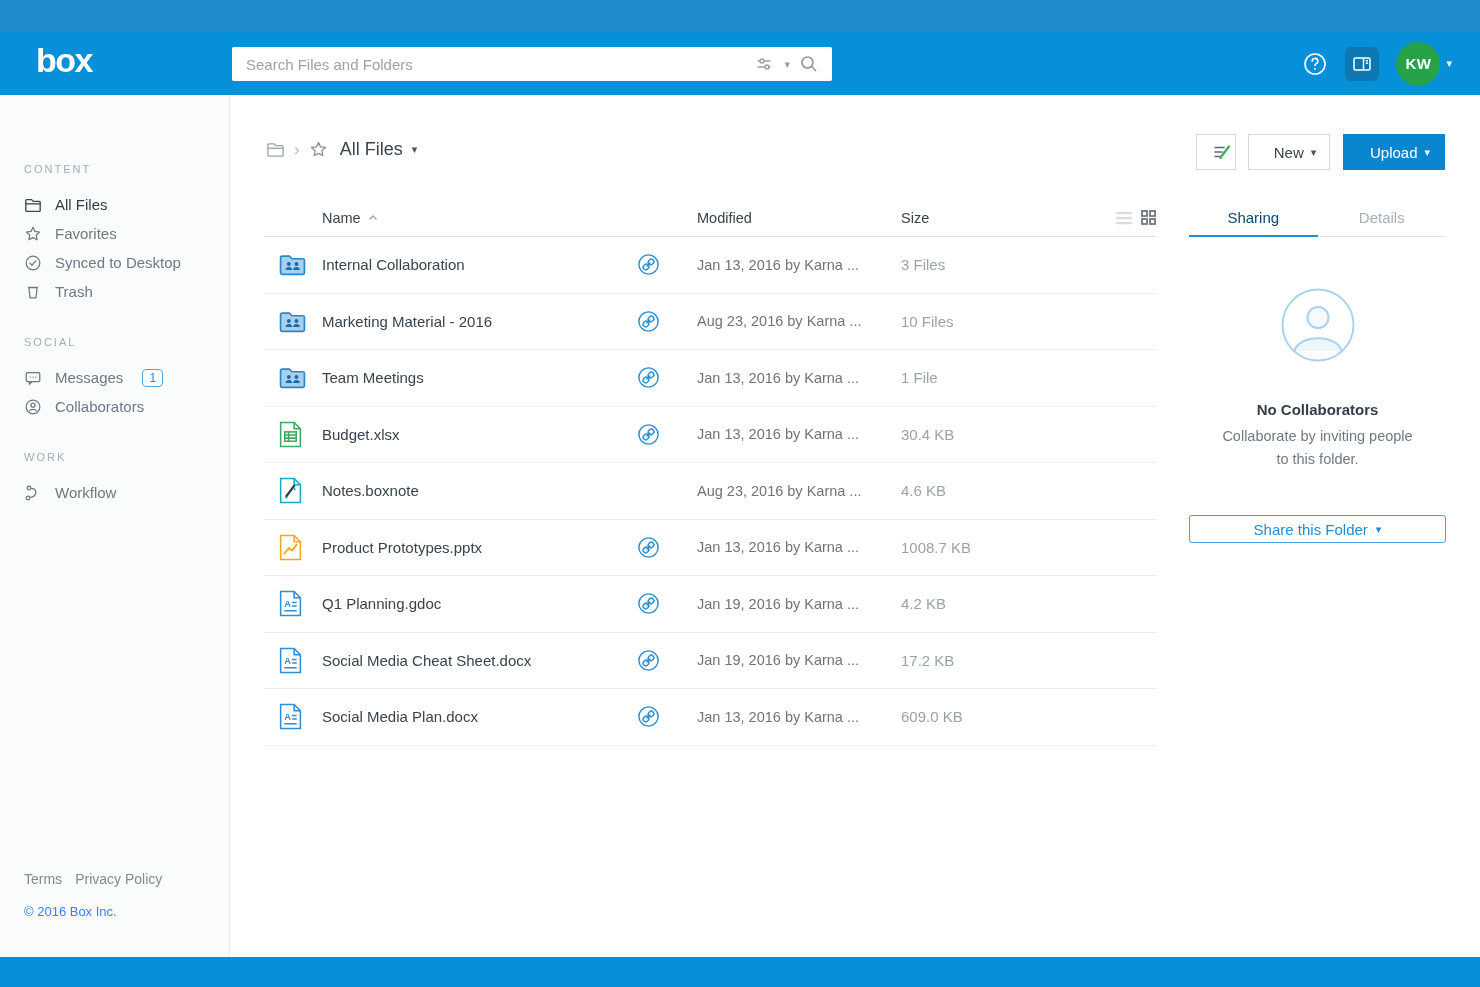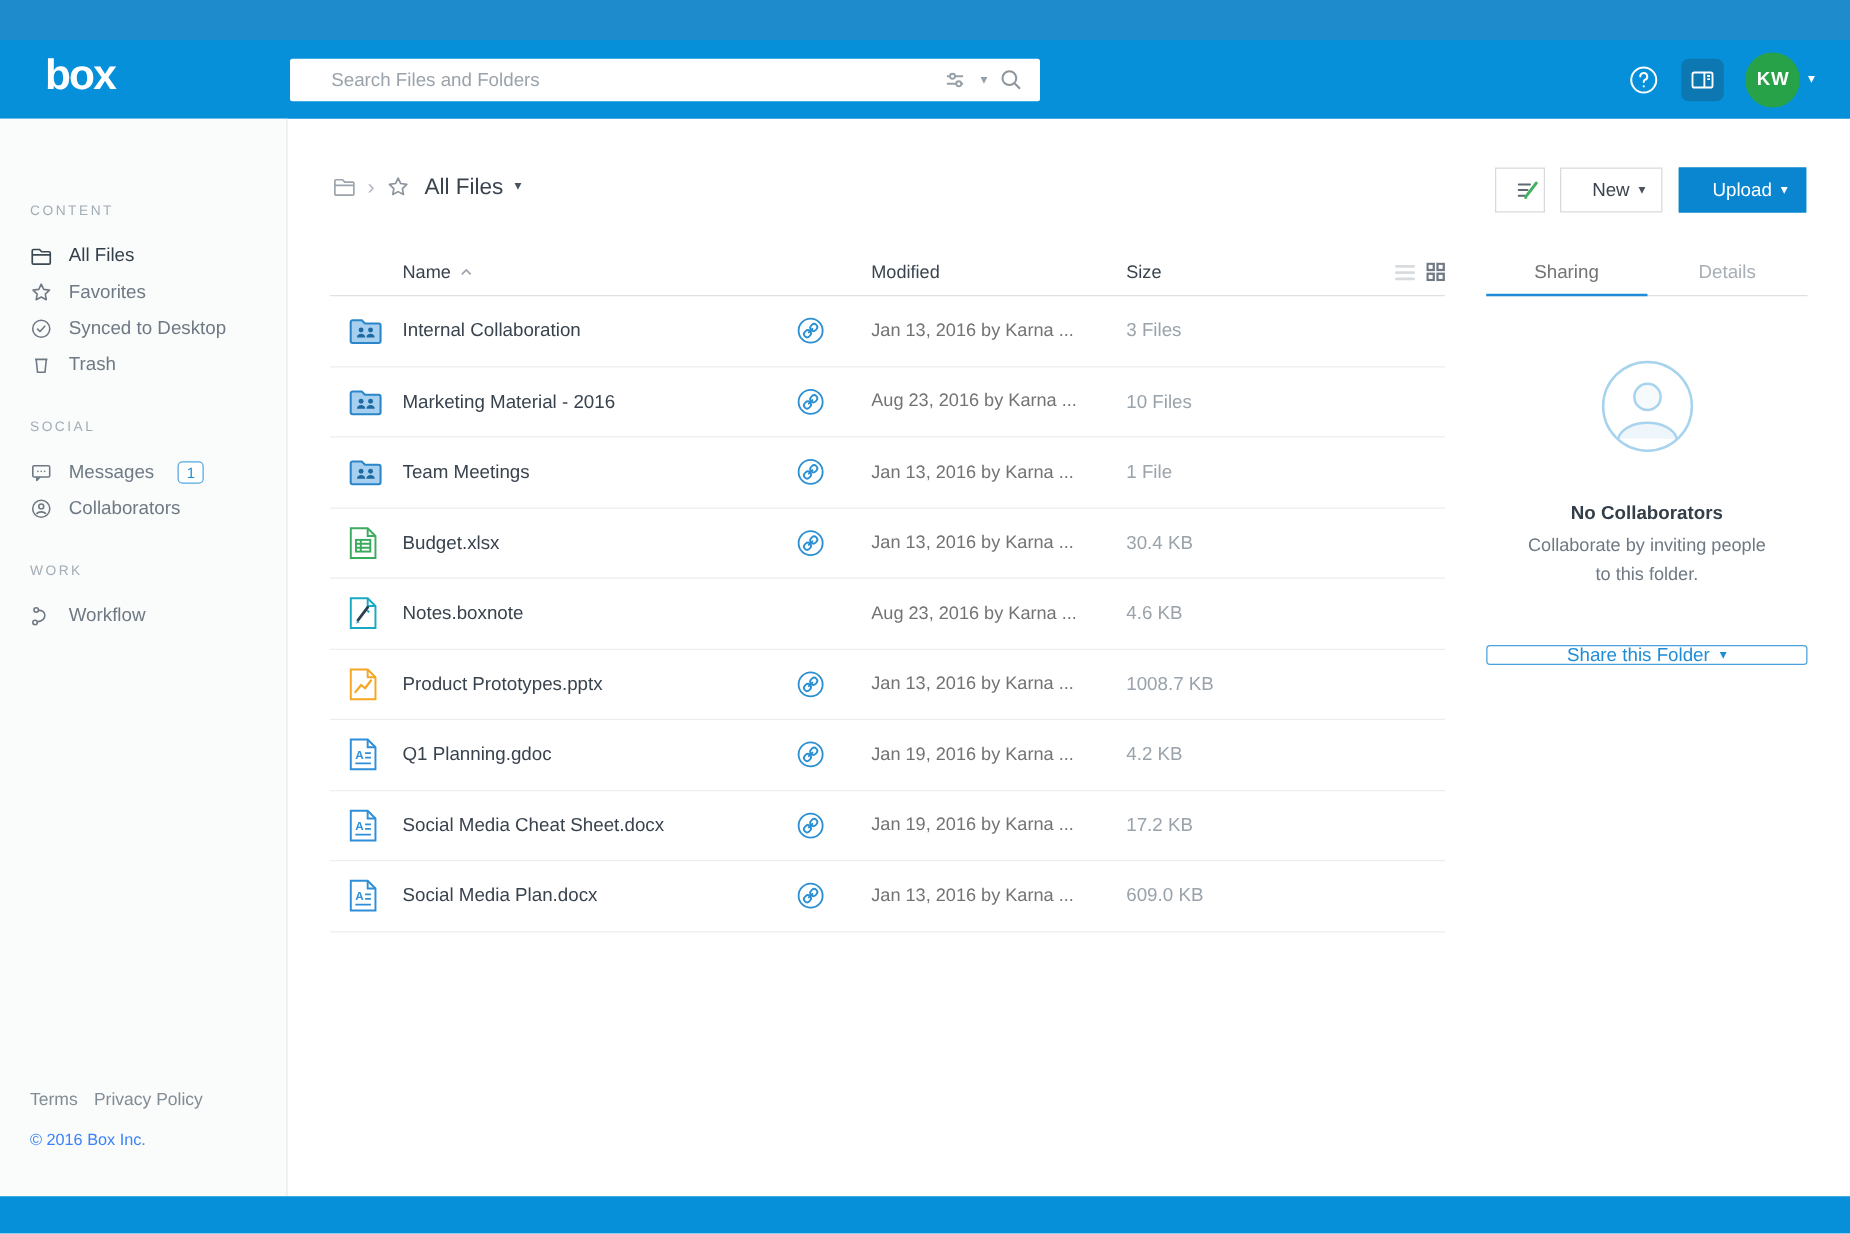--- a/index.html
+++ b/index.html
@@ -5,21 +5,21 @@
   * { margin:0; padding:0; box-sizing:border-box; }
   html,body { width:1480px; height:987px; }
   body { font-family:"Liberation Sans", sans-serif; background:#fff; }
   .screen { position:relative; width:1480px; height:987px; background:#fff; overflow:hidden; }
 
   
   .top-strip { position:absolute; left:0; top:0; width:1480px; height:32px; background:#1e8bcd; }
   .app-header { position:absolute; left:0; top:32px; width:1480px; height:63px; background:#0590d9; }
   .logo { position:absolute; left:36px; top:9px; color:#fff; font-size:34px; font-weight:bold; letter-spacing:-1.5px; }
 
-  .search-bar { position:absolute; left:232px; top:15px; width:600px; height:34px; background:#fff; border-radius:2px; display:flex; align-items:center;padding-left:19px; }
+  .search-bar { position:absolute; left:232px; top:15px; width:600px; height:34px; background:#fff; border-radius:2px; display:flex; align-items:center; }
   .search-bar input { flex:1; border:none; outline:none; padding:0 14px; font-size:15px; color:#39434e; font-family:"Liberation Sans", sans-serif; background:transparent; }
   .search-bar input::placeholder { color:#9aa3ab; }
   .search-controls { display:flex; align-items:center; gap:9px; padding-right:13px; }
   .caret { font-size:11px; line-height:1; }
   .caret.gray { color:#98a0a7; }
   .caret.dark { color:#4a545e; }
   .caret.white { color:#fff; }
   .caret.blue { color:#1f8dd6; }
 
   .header-right { position:absolute; right:28px; top:0; height:63px; display:flex; align-items:center; gap:17px; }
@@ -64,28 +64,28 @@
   .c-icon { width:58px; display:flex; align-items:center; padding-left:15px; }
   .c-name { width:315px; font-size:15px; color:#39434e; white-space:nowrap; overflow:hidden; }
   .c-link { width:60px; display:flex; align-items:center; }
   .c-mod { width:204px; font-size:14.5px; color:#737373; white-space:nowrap; overflow:hidden; }
   .c-size { flex:1; font-size:15px; color:#9aa3ab; }
 
   
   .side-panel { position:absolute; left:1189px; top:199px; width:257px; }
   .panel-tabs { display:flex; height:38px; border-bottom:1px solid #dfe2e5; }
   .panel-tab { flex:1; text-align:center; line-height:38px; font-size:15px; color:#a6aeb6; position:relative; cursor:pointer; }
-  .panel-tab.active { color:#737373; }
+  .panel-tab.active { color:#0c4a6e; }
   .panel-tab.active::after { content:""; position:absolute; left:0; right:0; bottom:-1px; height:2px; background:#1f8dd6; }
   .empty-state { text-align:center; }
   .empty-avatar { margin:50px auto 0; width:76px; height:76px; }
   .empty-title { margin-top:34px; font-size:15px; font-weight:bold; color:#333e48; }
   .empty-line { font-size:14.5px; color:#6e7984; line-height:23px; }
   .empty-line.first { margin-top:7px; }
-  .share-btn { margin-top:44px; width:100%; height:16px; background:#fff; border:1px solid #4aa1dc; border-radius:3px; color:#1f8dd6; font-size:15px; display:flex; align-items:center; justify-content:center; gap:8px; cursor:pointer; }
+  .share-btn { margin-top:44px; width:100%; height:28px; background:#fff; border:1px solid #4aa1dc; border-radius:3px; color:#1f8dd6; font-size:15px; display:flex; align-items:center; justify-content:center; gap:8px; cursor:pointer; }
 
   .bottom-bar { position:absolute; left:0; top:957px; width:1480px; height:30px; background:#0590d9; }
 </style>
 </head>
 <body>
 
 <div class="screen">
 
   <div class="top-strip"></div>
   <div class="app-header">

